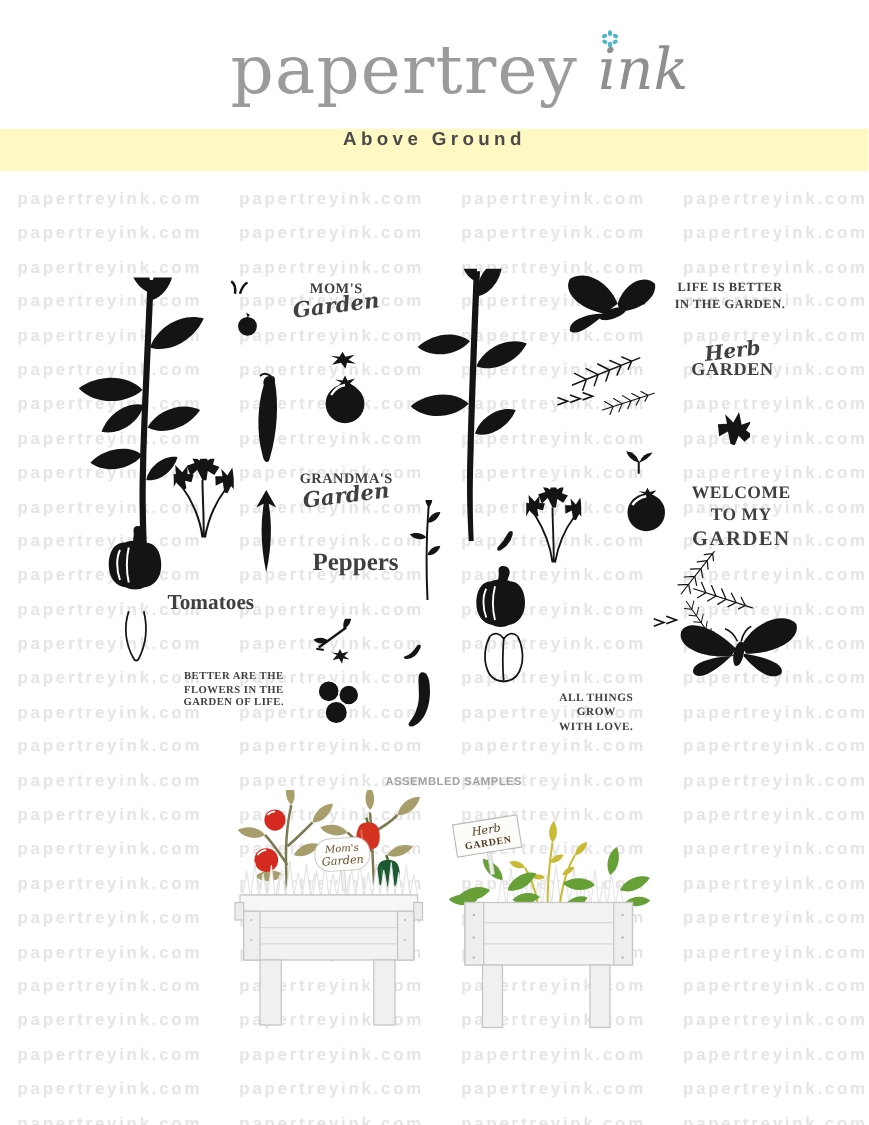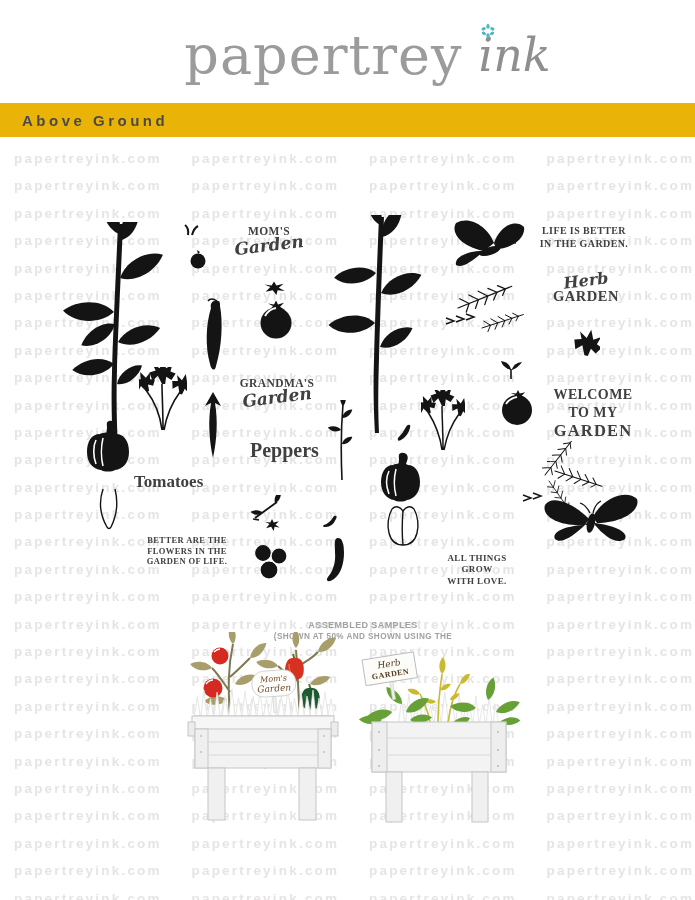--- a/index.html
+++ b/index.html
@@ -6,24 +6,24 @@
   #canvas{position:relative;width:695px;height:900px;background:#fff;overflow:hidden;
           font-family:"Liberation Serif",serif;}
   
   .logo{position:absolute;top:14px;left:0;width:695px;height:82px;display:flex;
         align-items:center;justify-content:center;color:#9b9b9b;padding-left:20px;}
   .logo-serif{font-family:"DejaVu Serif",serif;font-size:54px;letter-spacing:1px;}
   .ink-wrap{position:relative;margin-left:16px;font-family:"DejaVu Serif",serif;
             font-style:italic;font-size:46px;color:#8f8f8f;}
   .flower{position:absolute;left:3px;top:-4px;}
   
-  .banner{position:absolute;top:103px;left:0;width:695px;height:34px;background:#eab308;
+  .banner{position:absolute;top:103px;left:0;width:695px;height:34px;background:#fef9c3;
           display:flex;align-items:center;justify-content:space-between;
           font-family:"Liberation Sans",sans-serif;font-size:15px;font-weight:600;
-          letter-spacing:3.5px;color:#4a4a4a;box-sizing:border-box;padding:0 22px;}
+          letter-spacing:3.5px;color:#4a4a4a;box-sizing:border-box;padding:0 22px;flex-direction:column;}
   
   .wm{position:absolute;top:145px;left:0;width:695px;height:755px;overflow:hidden;z-index:0;text-align:right;}
   .wm-row{white-space:nowrap;height:27.4px;line-height:27.4px;padding-left:14px;
           font-family:"Liberation Sans",sans-serif;font-weight:700;font-size:13.5px;
           letter-spacing:2.2px;color:#e6e4e4;}
   
   .stamp{position:absolute;z-index:2;color:#404040;}
   .sent{text-align:center;line-height:1.25;}
   .caps-sm{font-weight:700;letter-spacing:.4px;}
   .script{font-family:"DejaVu Serif",serif;font-style:italic;font-weight:600;
@@ -368,21 +368,20 @@
     </svg>
   </div>
 
   <div class="stamp sent caps-sm" style="left:432px;top:553px;width:90px;font-size:9px">
     <div>ALL THINGS GROW</div>
     <div>WITH LOVE.</div>
   </div>
 
   <div class="caption">
     <div style="font-size:9px">ASSEMBLED SAMPLES</div>
-    <div>(SHOWN AT 50% AND SHOWN USING THE</div>
   </div>
 
   <div class="stamp" style="left:178px;top:632px">
     <svg width="170" height="190" viewBox="0 0 170 190">
 
       <g stroke="#7d7a52" stroke-width="2" fill="none">
         <path d="M52,86 C50,55 50,35 55,12 M52,60 C45,50 40,42 34,36 M52,45 C60,38 66,32 72,26"></path>
       </g>
       <g fill="#a89e6b">
         <use href="#leaf" transform="translate(34,36) rotate(205) scale(0.5)"></use>

